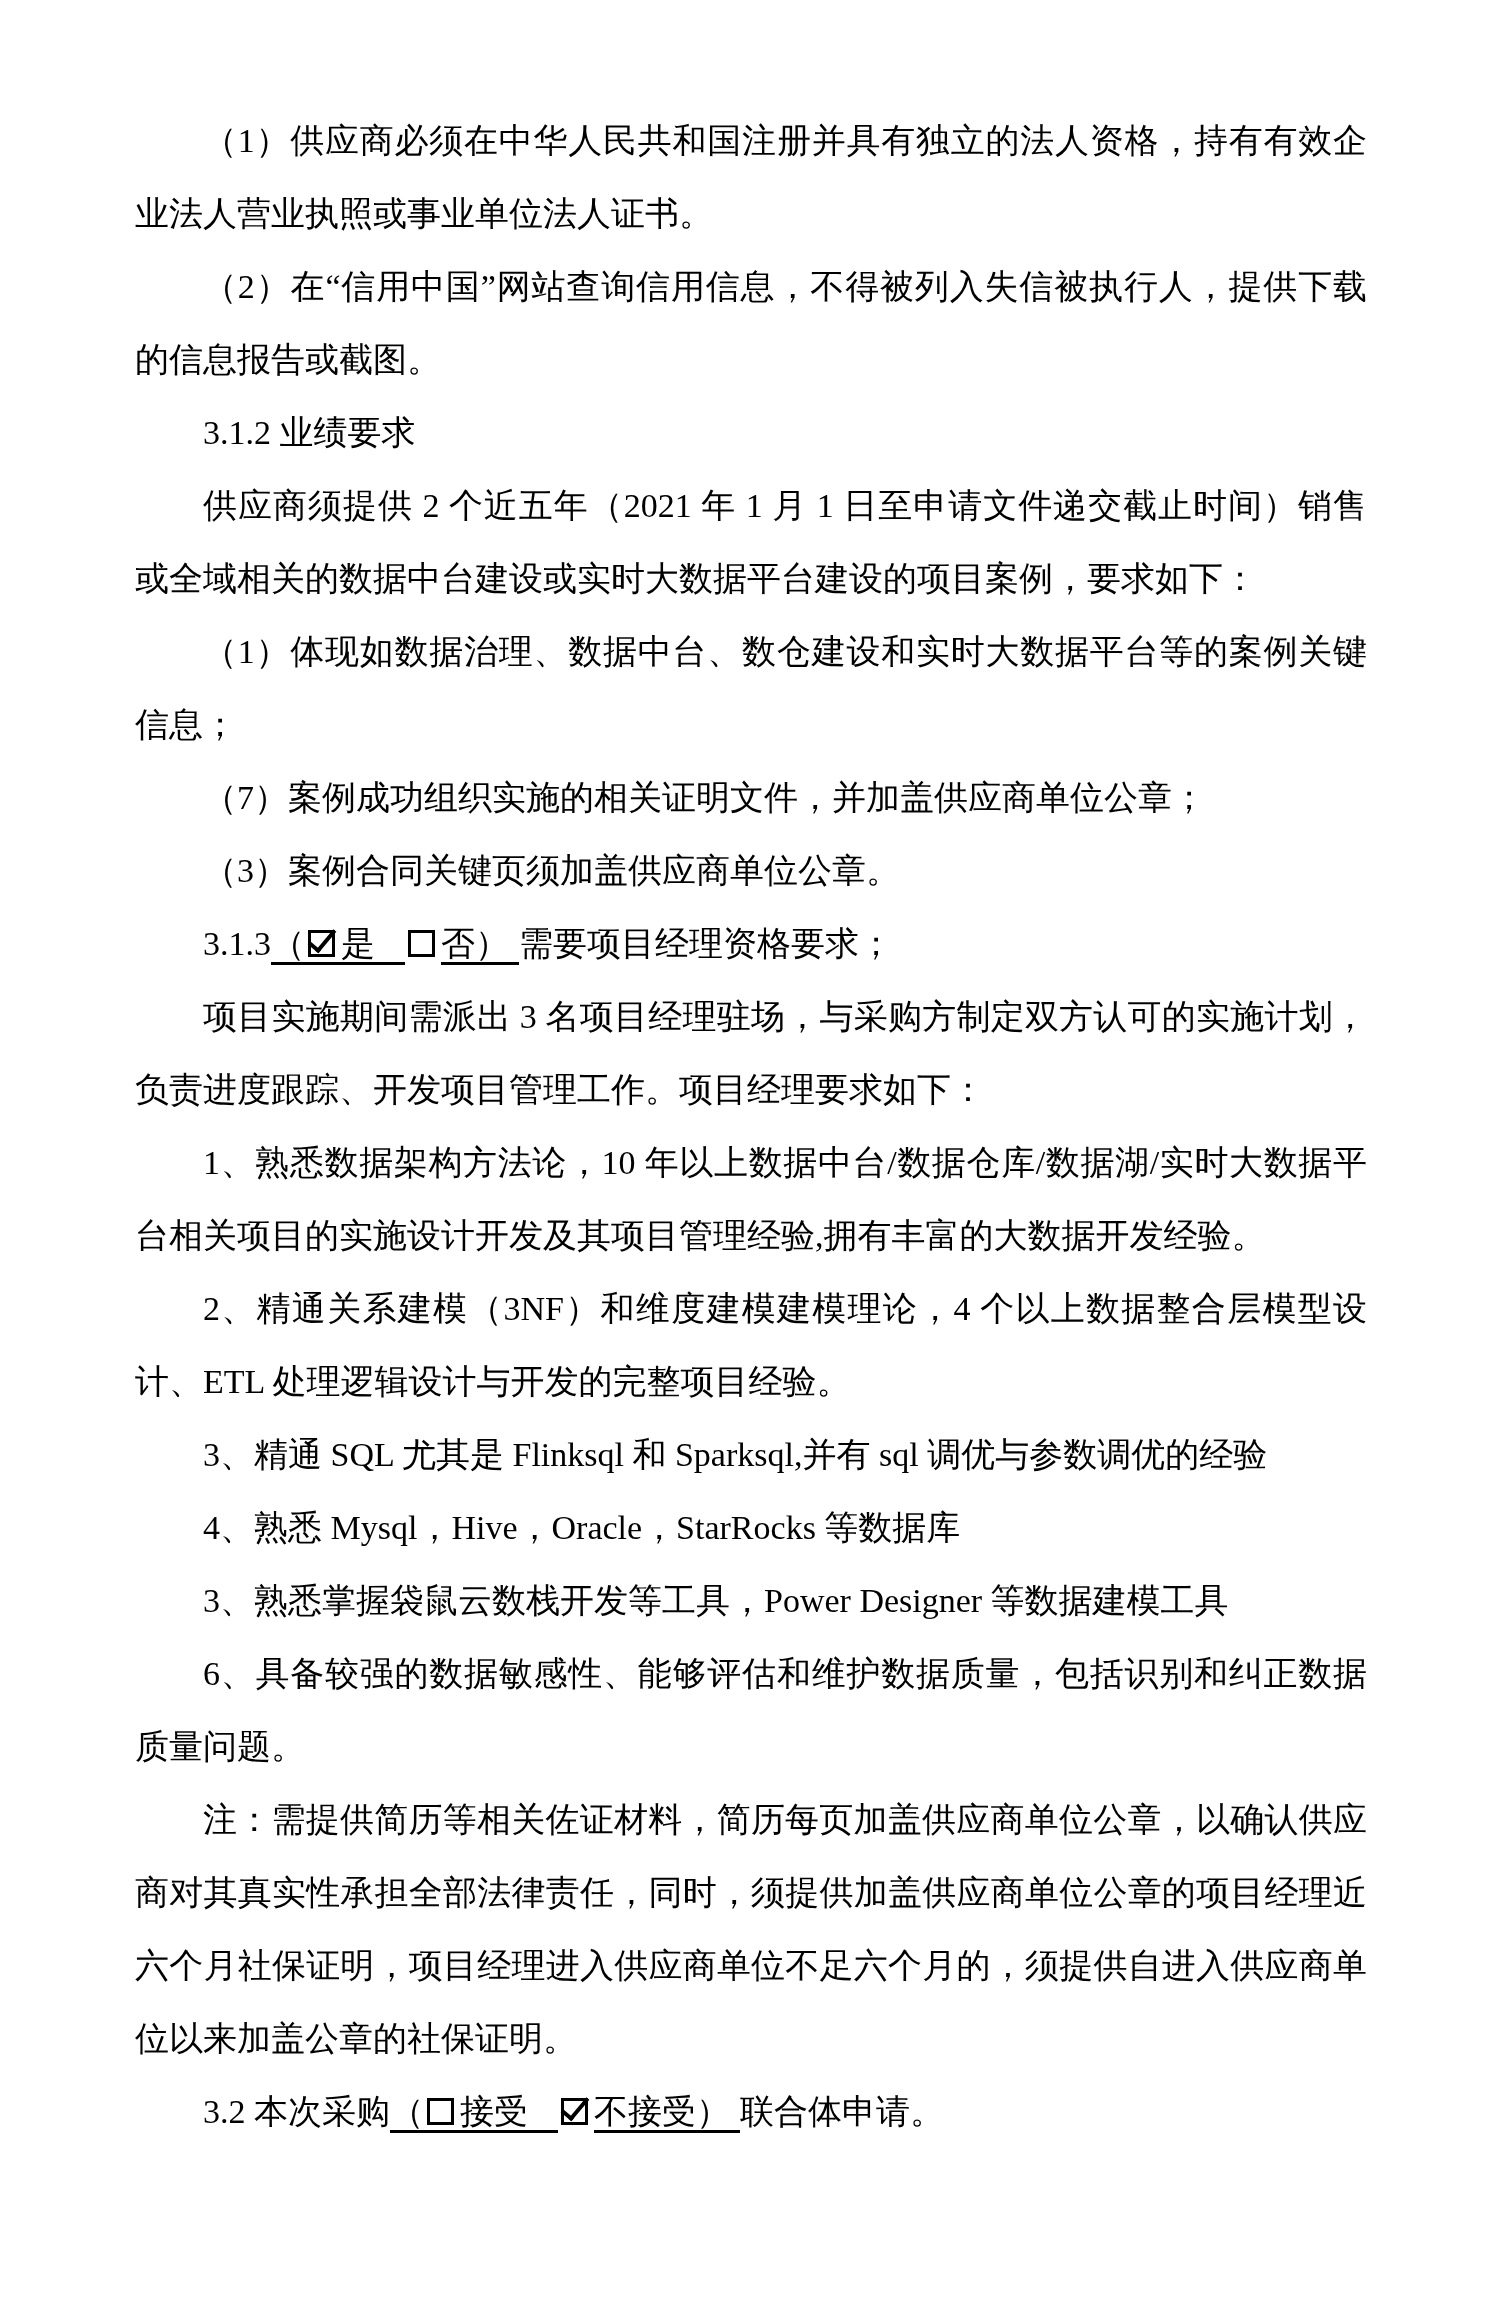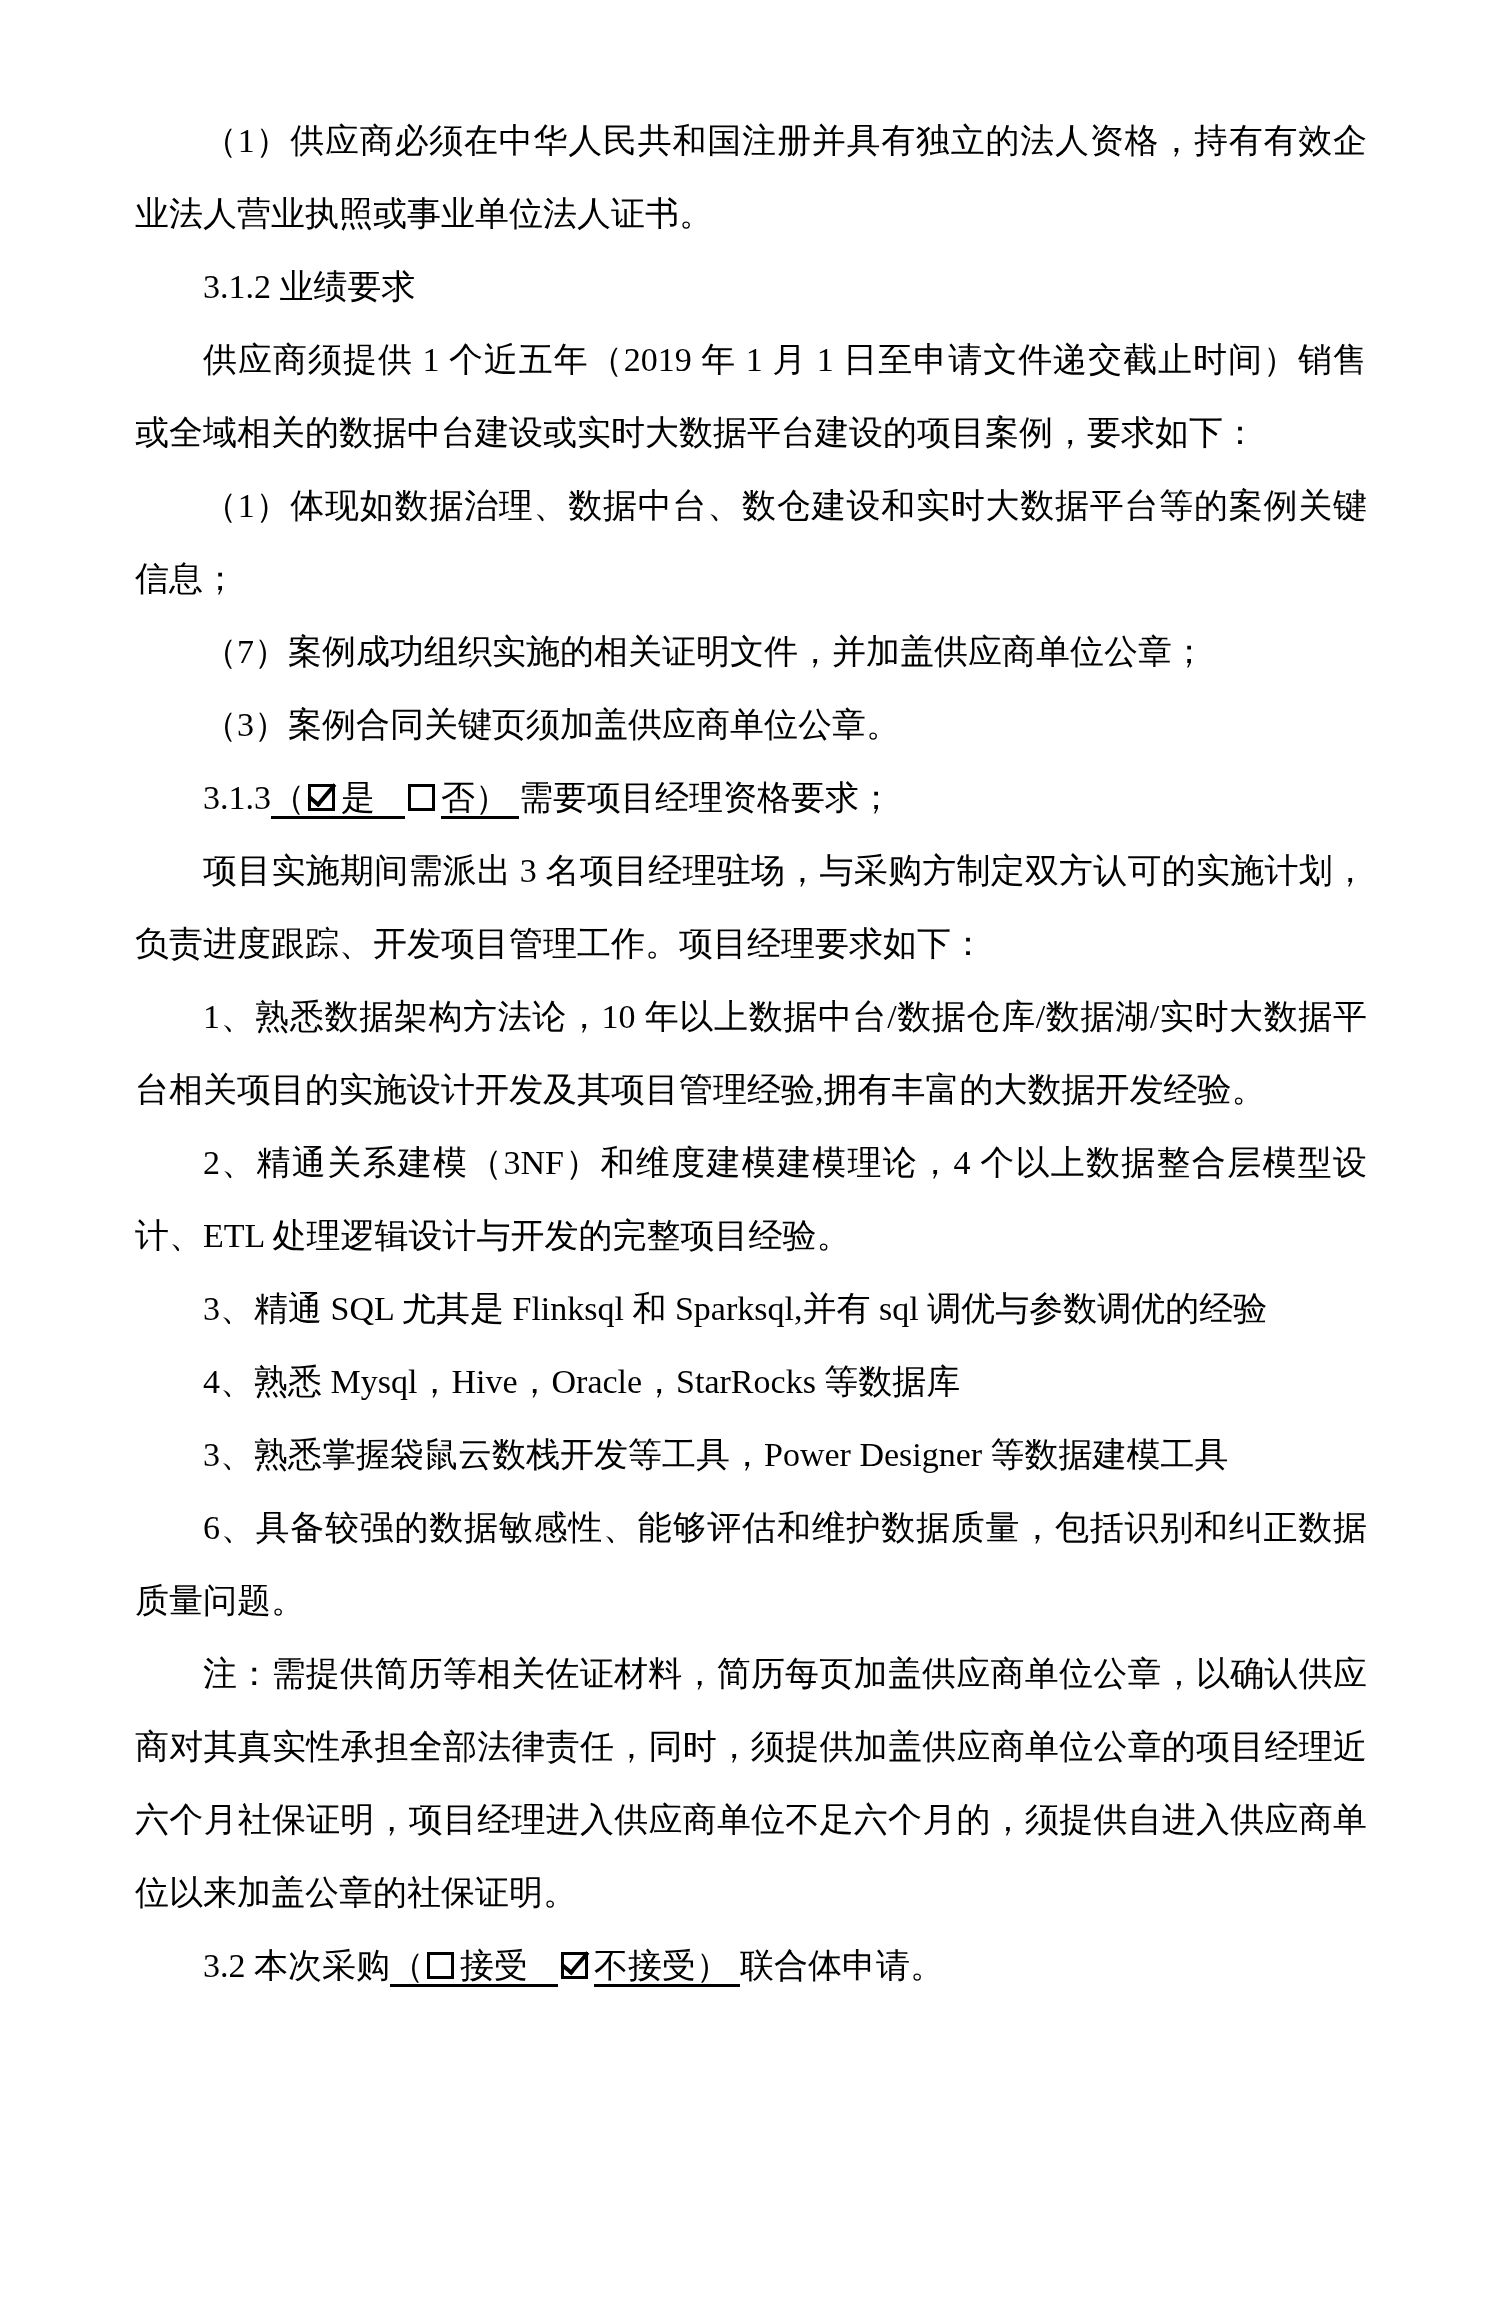--- a/index.html
+++ b/index.html
@@ -52,24 +52,25 @@
     transform: rotate(40deg);
   }
 </style>
 </head>
 <body>
 
 <div class="page">
 
   <p>（1）供应商必须在中华人民共和国注册并具有独立的法人资格，持有有效企业法人营业执照或事业单位法人证书。</p>
 
+  <p>（2）在“信用中国”网站查询信用信息，不得被列入失信被执行人，提供下载的信息报告或截图。</p>
 
   <p>3.1.2 业绩要求</p>
 
-  <p>供应商须提供 1 个近五年（2019 年 1 月 1 日至申请文件递交截止时间）销售或全域相关的数据中台建设或实时大数据平台建设的项目案例，要求如下：</p>
+  <p>供应商须提供 2 个近五年（2021 年 1 月 1 日至申请文件递交截止时间）销售或全域相关的数据中台建设或实时大数据平台建设的项目案例，要求如下：</p>
 
   <p>（1）体现如数据治理、数据中台、数仓建设和实时大数据平台等的案例关键信息；</p>
 
   <p>（7）案例成功组织实施的相关证明文件，并加盖供应商单位公章；</p>
 
   <p>（3）案例合同关键页须加盖供应商单位公章。</p>
 
   <p>
     <span>3.1.3</span><span class="u pad-r-lg"><span>（</span><span class="cb checked"></span><span>是</span></span><span class="cb"></span><span class="u pad-r-sm"><span>否</span><span>）</span></span><span>需要项目经理资格要求；</span>
   </p>

